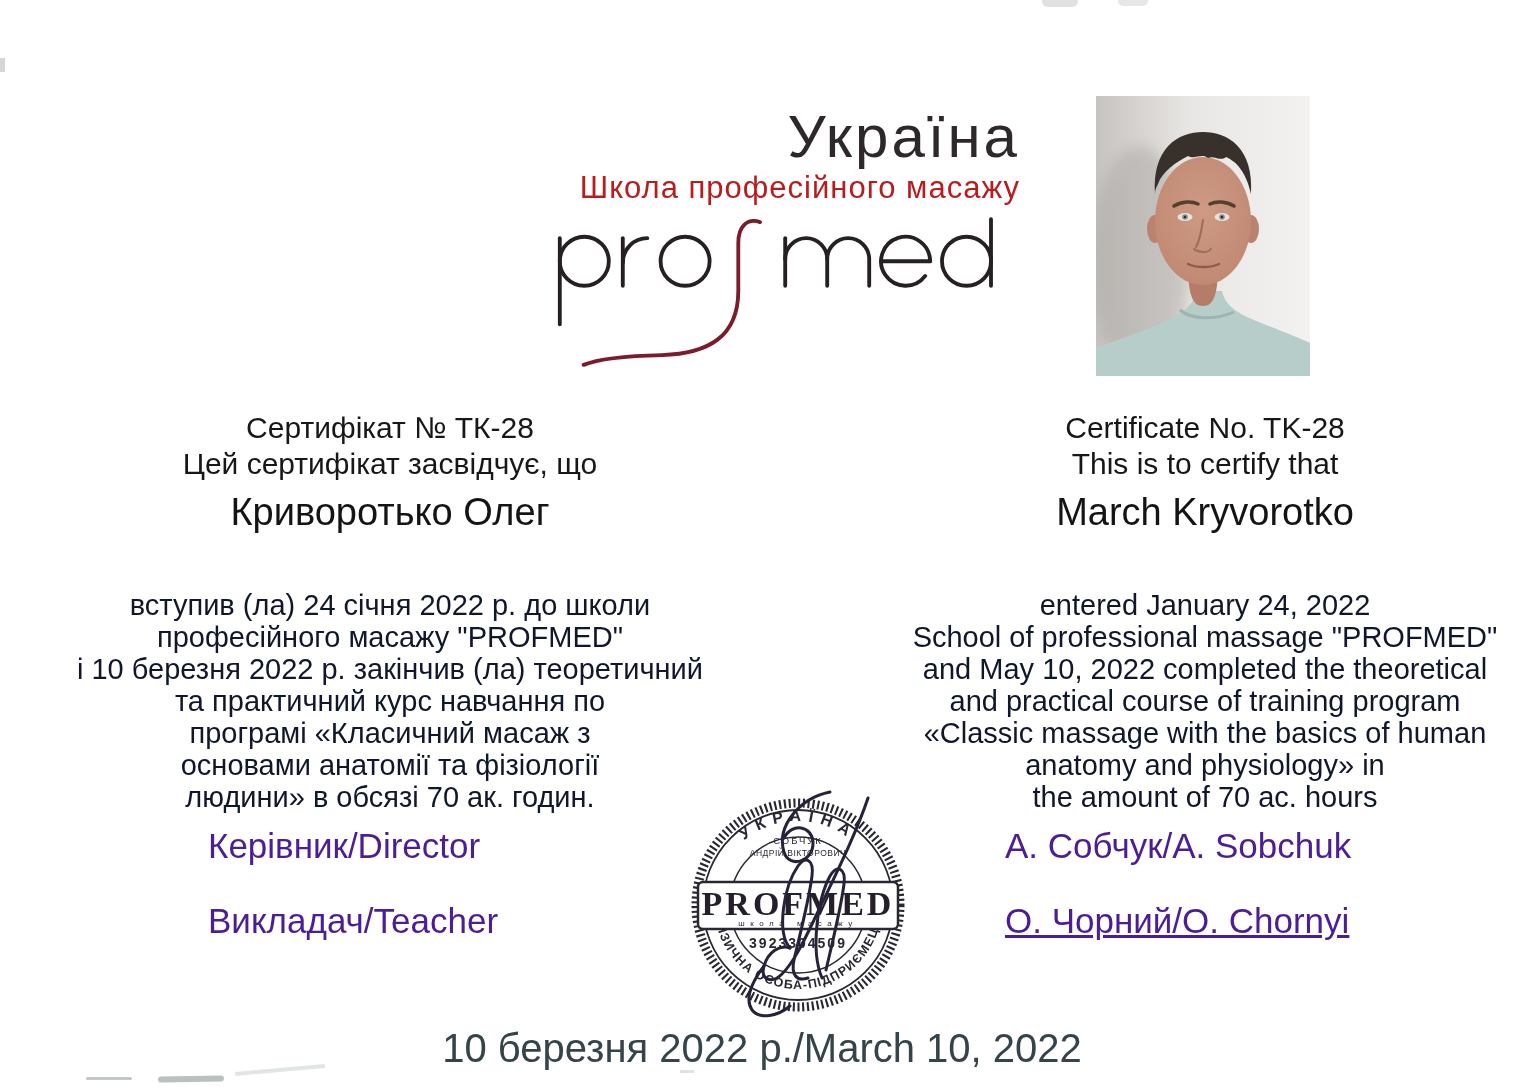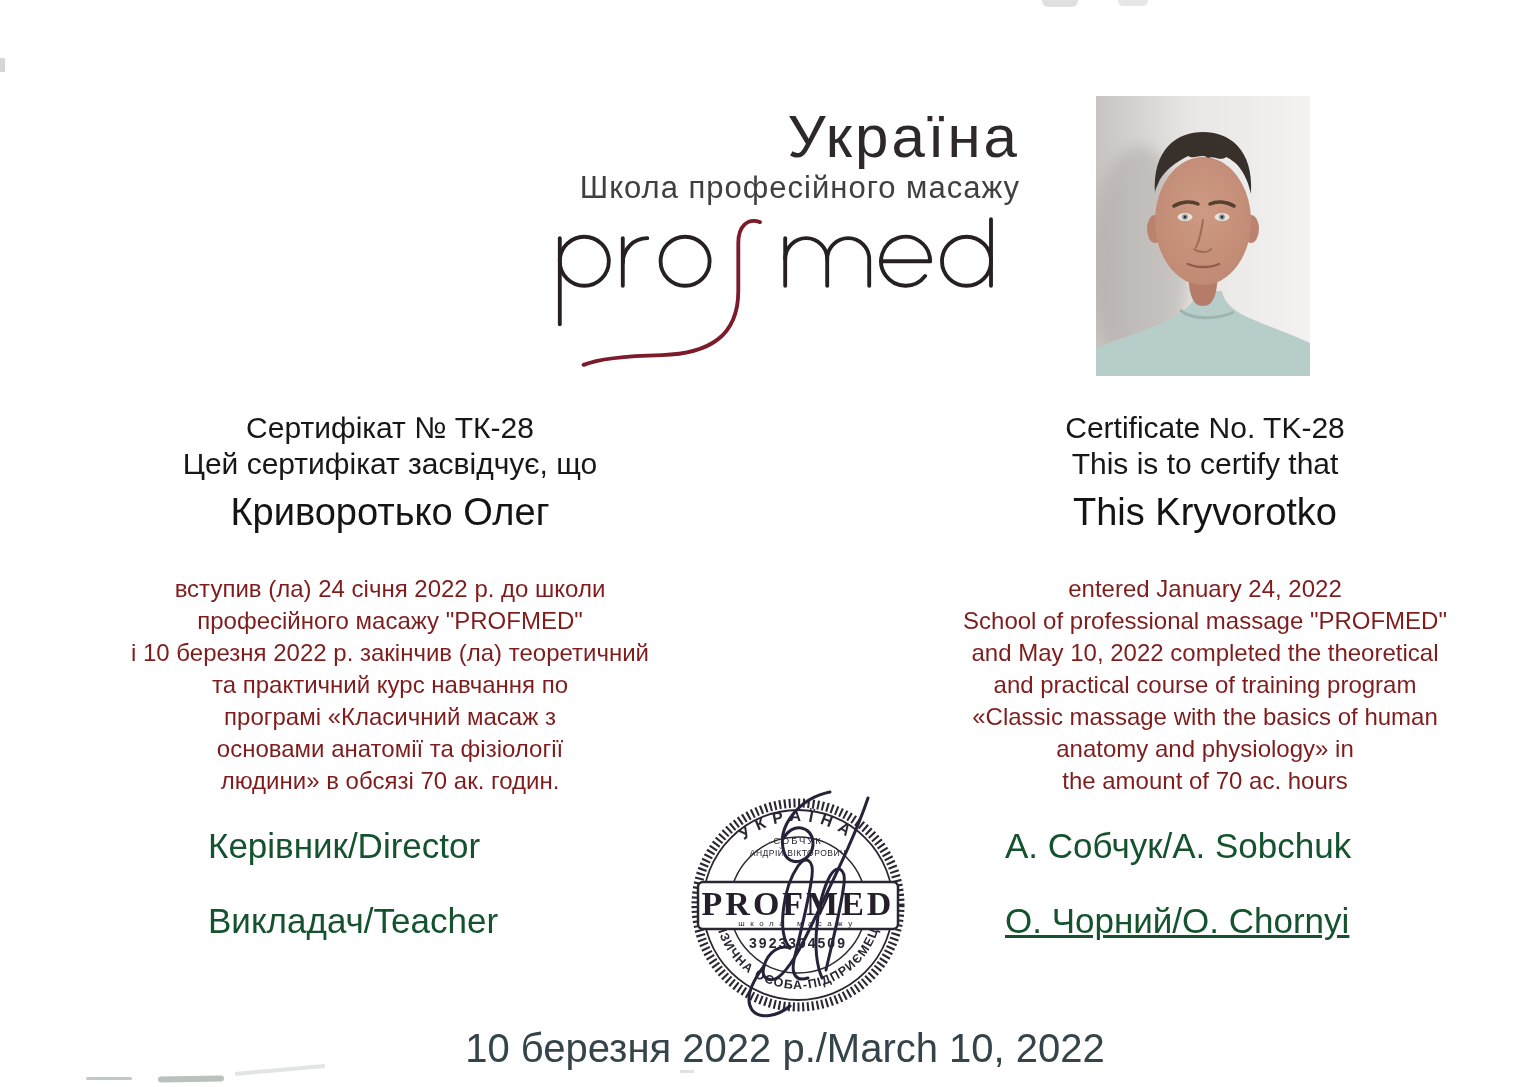--- a/index.html
+++ b/index.html
@@ -7,43 +7,43 @@
     position:relative;width:1536px;height:1087px;background:#ffffff;overflow:hidden;
     font-family:"Liberation Sans", sans-serif;color:#161616;padding-left:44px;
   }
   
   .country{
     position:absolute;top:102px;left:560px;width:460px;text-align:right;
     font-size:60px;letter-spacing:3px;color:#2e282b;font-weight:400;
   }
   .school-line{
     position:absolute;top:170px;left:470px;width:550px;text-align:right;
-    font-size:31px;letter-spacing:1px;color:#404040;font-weight:400;
+    font-size:31px;letter-spacing:1px;color:#b91c1c;font-weight:400;
   }
   .logo-svg{position:absolute;left:550px;top:212px;width:462px;height:165px;}
   
   .photo-svg{position:absolute;left:1096px;top:96px;width:214px;height:280px;}
   
   .col{position:absolute;text-align:center;}
   .col-left{left:45px;top:410px;width:690px;text-align:center;}
   .col-right{left:875px;top:410px;width:660px;text-align:center;}
   .cert-no,.certify-line{font-size:30px;line-height:36px;color:#171717;}
   .holder-name{font-size:38px;line-height:46px;margin-top:7px;color:#141414;}
-  .body-block{margin-top:38px;font-size:24px;line-height:32px;color:#7f1d1d;}
-  
-  .sig-label,.sig-name{position:absolute;font-size:35px;color:#14532d;}
+  .body-block{margin-top:54px;font-size:29px;line-height:32px;color:#0f172a;}
+  
+  .sig-label,.sig-name{position:absolute;font-size:35px;color:#4c1d95;}
   .sig-label-director{left:208px;top:826px;}
   .sig-label-teacher{left:208px;top:901px;}
   .sig-name-director{left:1005px;top:826px;}
   .sig-name-teacher{left:1005px;top:901px;text-decoration:underline;}
   
   .stamp-svg{position:absolute;left:672px;top:782px;width:252px;height:248px;}
   
   .date-line{
-    position:absolute;left:385px;top:1026px;width:800px;text-align:center;
+    position:absolute;left:362px;top:1026px;width:800px;text-align:center;
     font-size:40px;color:#35444a;
   }
   
   .art{position:absolute;}
   .art-top-1{left:1042px;top:0;width:36px;height:7px;background:#c8c8c8;opacity:.55;border-radius:0 0 6px 6px;}
   .art-top-2{left:1118px;top:0;width:30px;height:6px;background:#cfcfcf;opacity:.5;border-radius:0 0 5px 5px;}
   .art-left-dot{left:0;top:58px;width:5px;height:14px;background:#b9bdbb;opacity:.6;}
   .art-b1{left:86px;top:1077px;width:46px;height:3px;background:#8f9a94;opacity:.55;border-radius:2px;}
   .art-b2{left:158px;top:1076px;width:66px;height:6px;background:#73857c;opacity:.5;border-radius:3px;transform:rotate(-1deg);}
   .art-b3{left:235px;top:1068px;width:90px;height:4px;background:#aab5ae;opacity:.35;transform:rotate(-5deg);}
@@ -140,21 +140,21 @@
       <div>та практичний курс навчання по</div>
       <div>програмі «Класичний масаж з</div>
       <div>основами анатомії та фізіології</div>
       <div>людини» в обсязі 70 ак. годин.</div>
     </div>
   </div>
 
   <div class="col col-right">
     <div class="cert-no">Certificate No. TK-28</div>
     <div class="certify-line">This is to certify that</div>
-    <div class="holder-name">This Kryvorotko</div>
+    <div class="holder-name">March Kryvorotko</div>
     <div class="body-block">
       <div>entered January 24, 2022</div>
       <div>School of professional massage "PROFMED"</div>
       <div>and May 10, 2022 completed the theoretical</div>
       <div>and practical course of training program</div>
       <div>«Classic massage with the basics of human</div>
       <div>anatomy and physiology» in</div>
       <div>the amount of 70 ac. hours</div>
     </div>
   </div>

